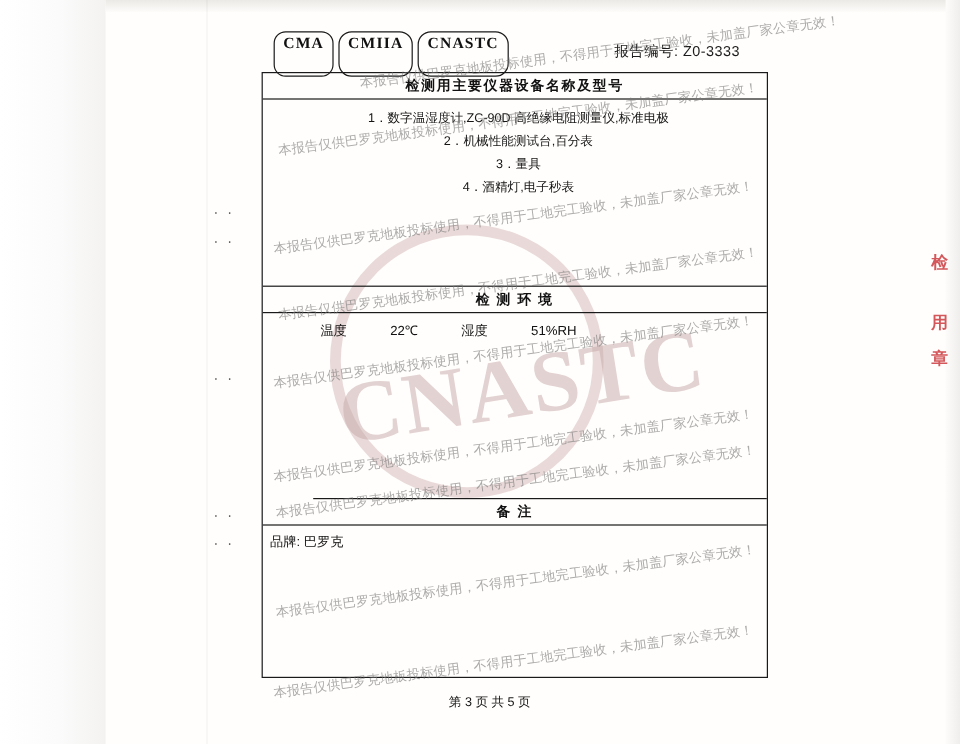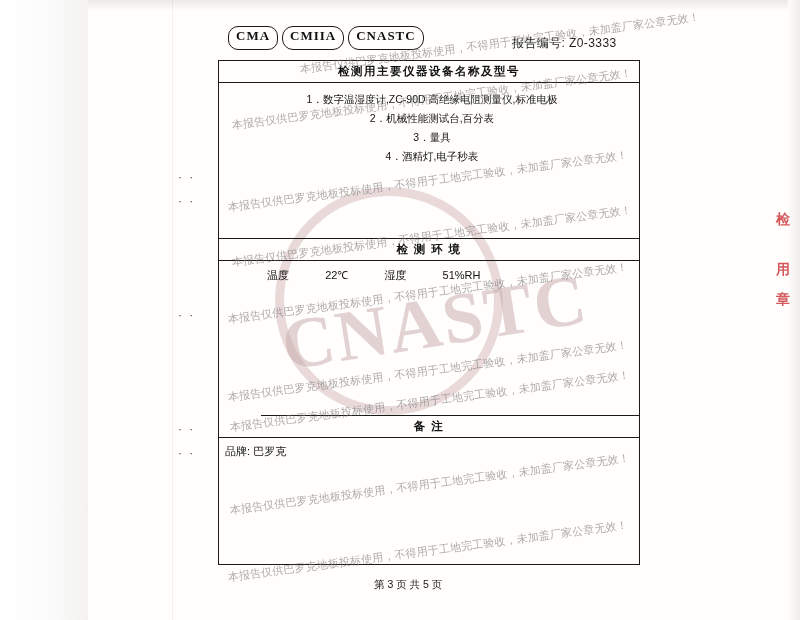--- a/index.html
+++ b/index.html
@@ -69,21 +69,21 @@
     position: absolute;
     left: 228px;
     top: 26px;
     display: flex;
     align-items: center;
     gap: 4px;
   }
   .logo-box {
     border: 1.6px solid #1a1a1a;
     border-radius: 11px;
-    padding: 2px 7px 7px 7px;
+    padding: 2px 7px 21px 7px;
     font-family: "Liberation Serif", serif;
     font-weight: bold;
     font-size: 13px;
     letter-spacing: 1px;
     color: #111;
     line-height: 13px;
   }
   .logo-ma { border-radius: 10px 10px 10px 10px; }
   .logo-miia { border-radius: 11px; }
   .logo-nastc { border-radius: 11px; }

